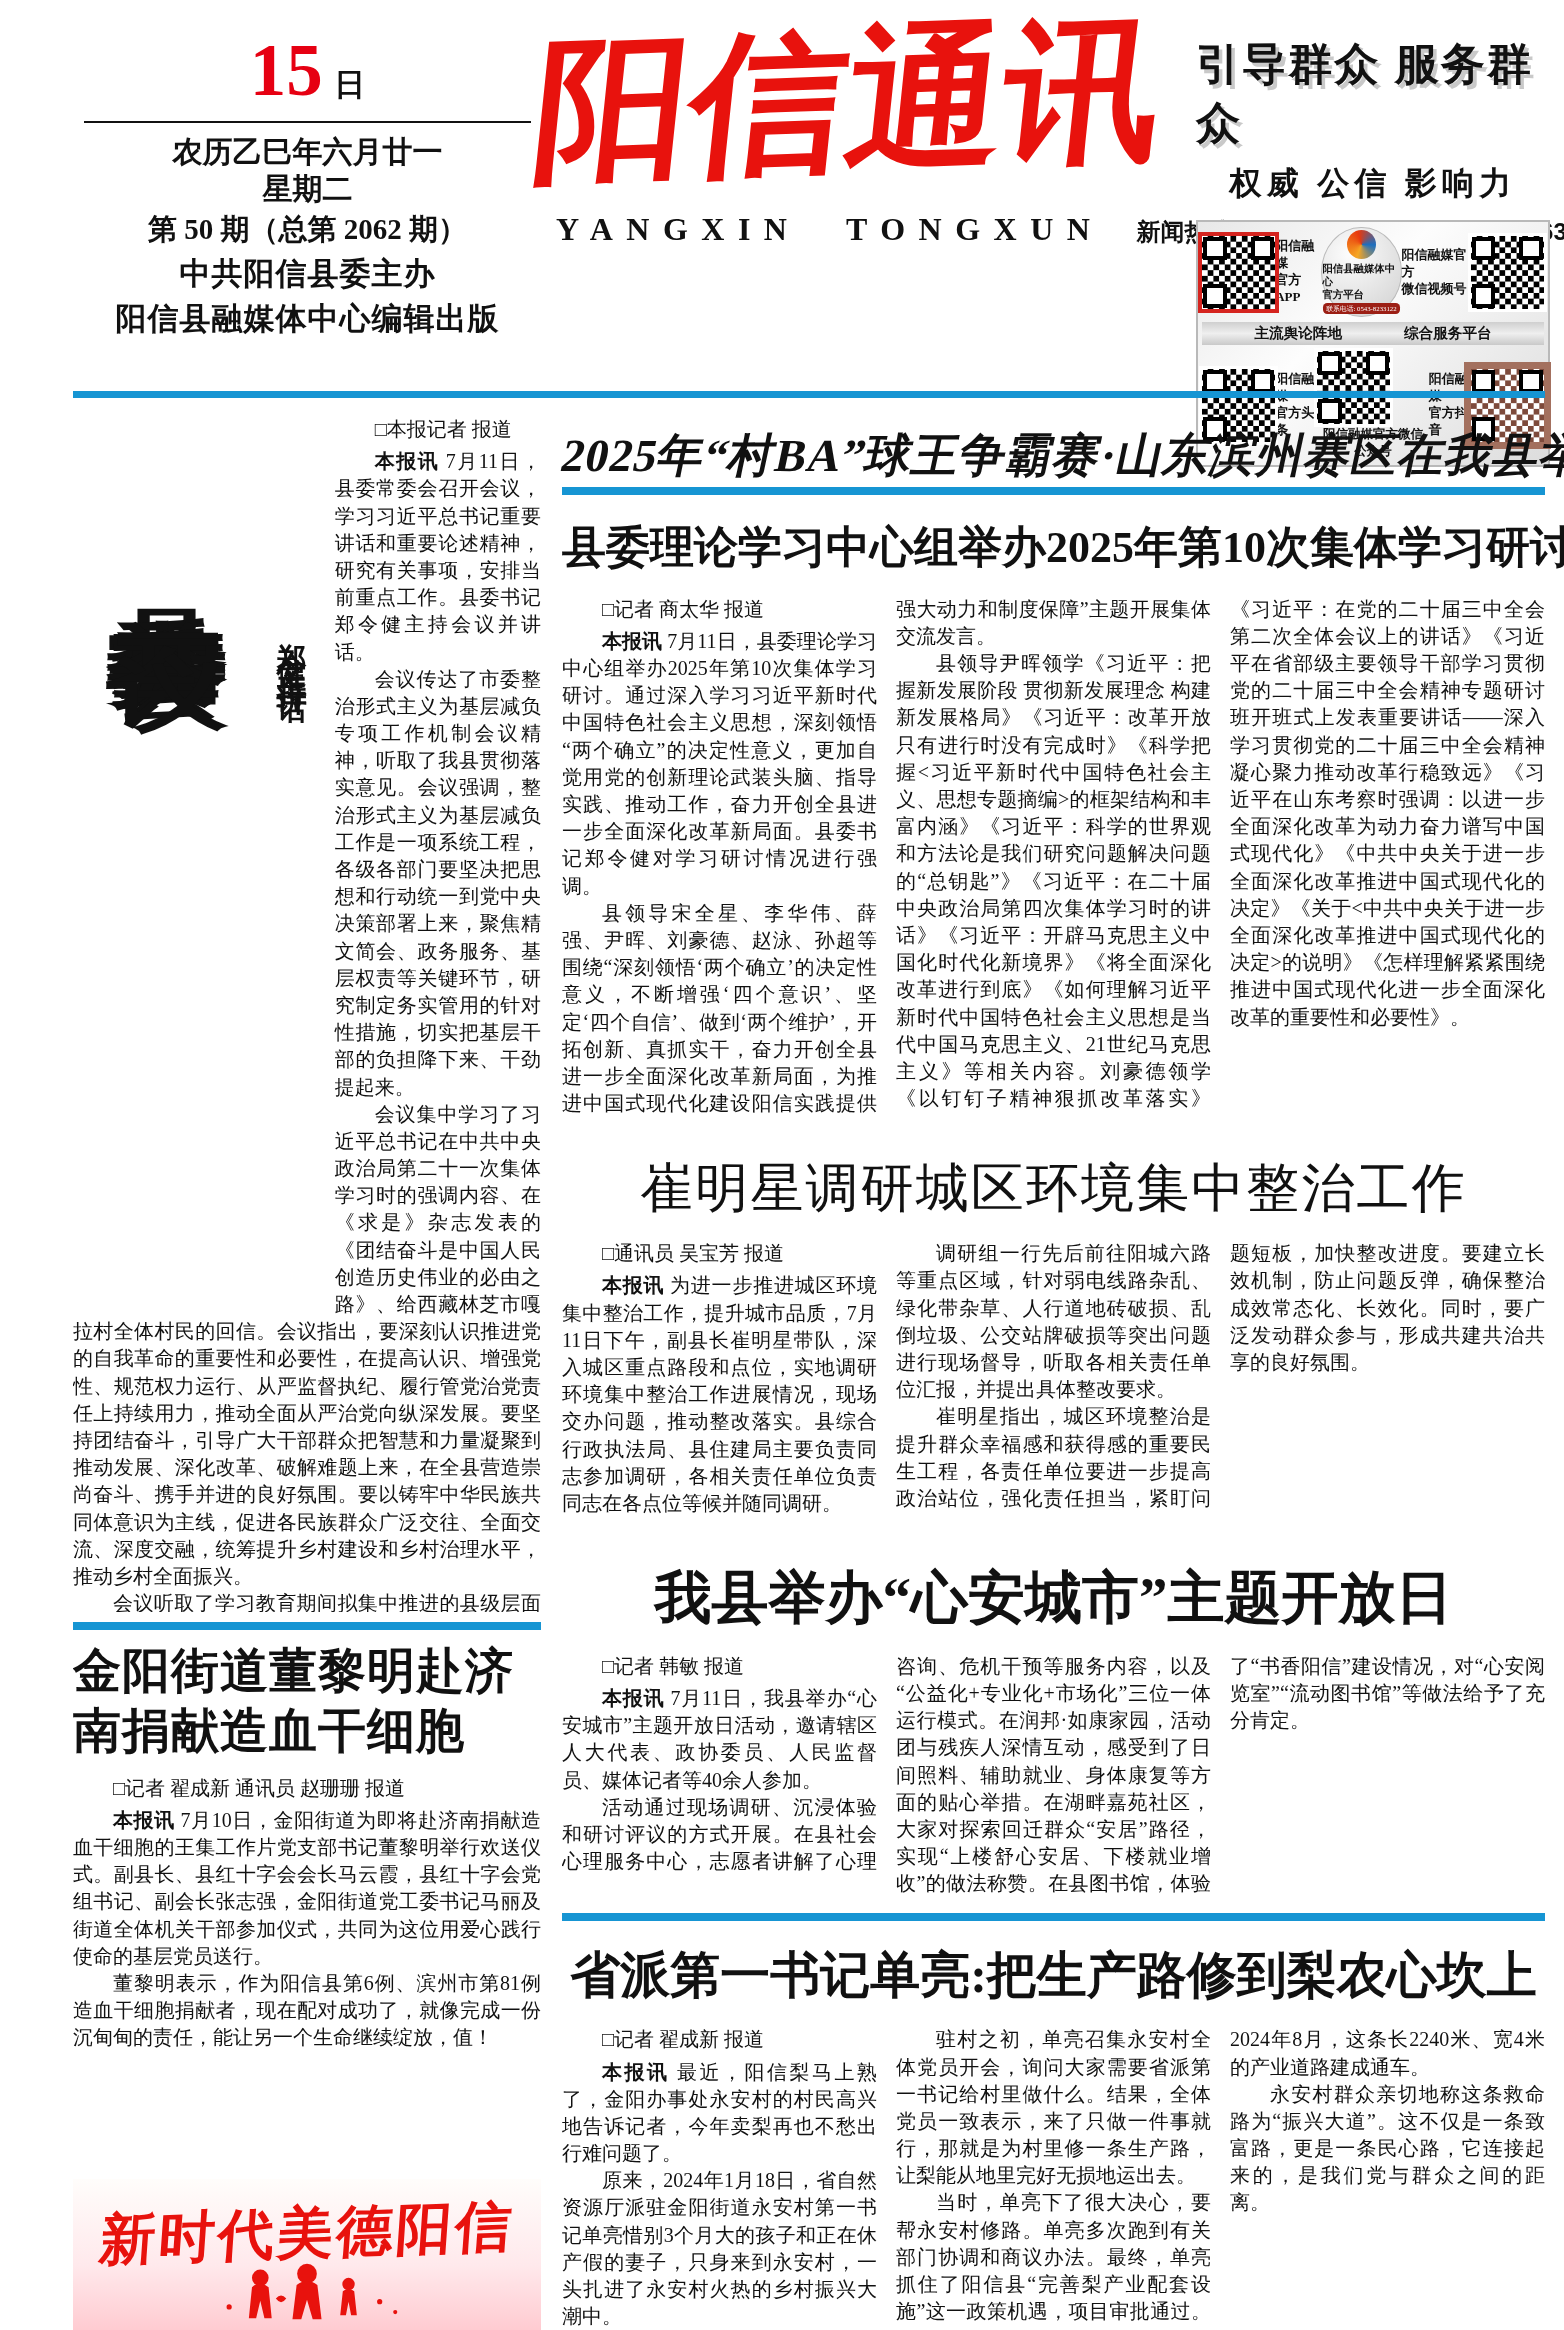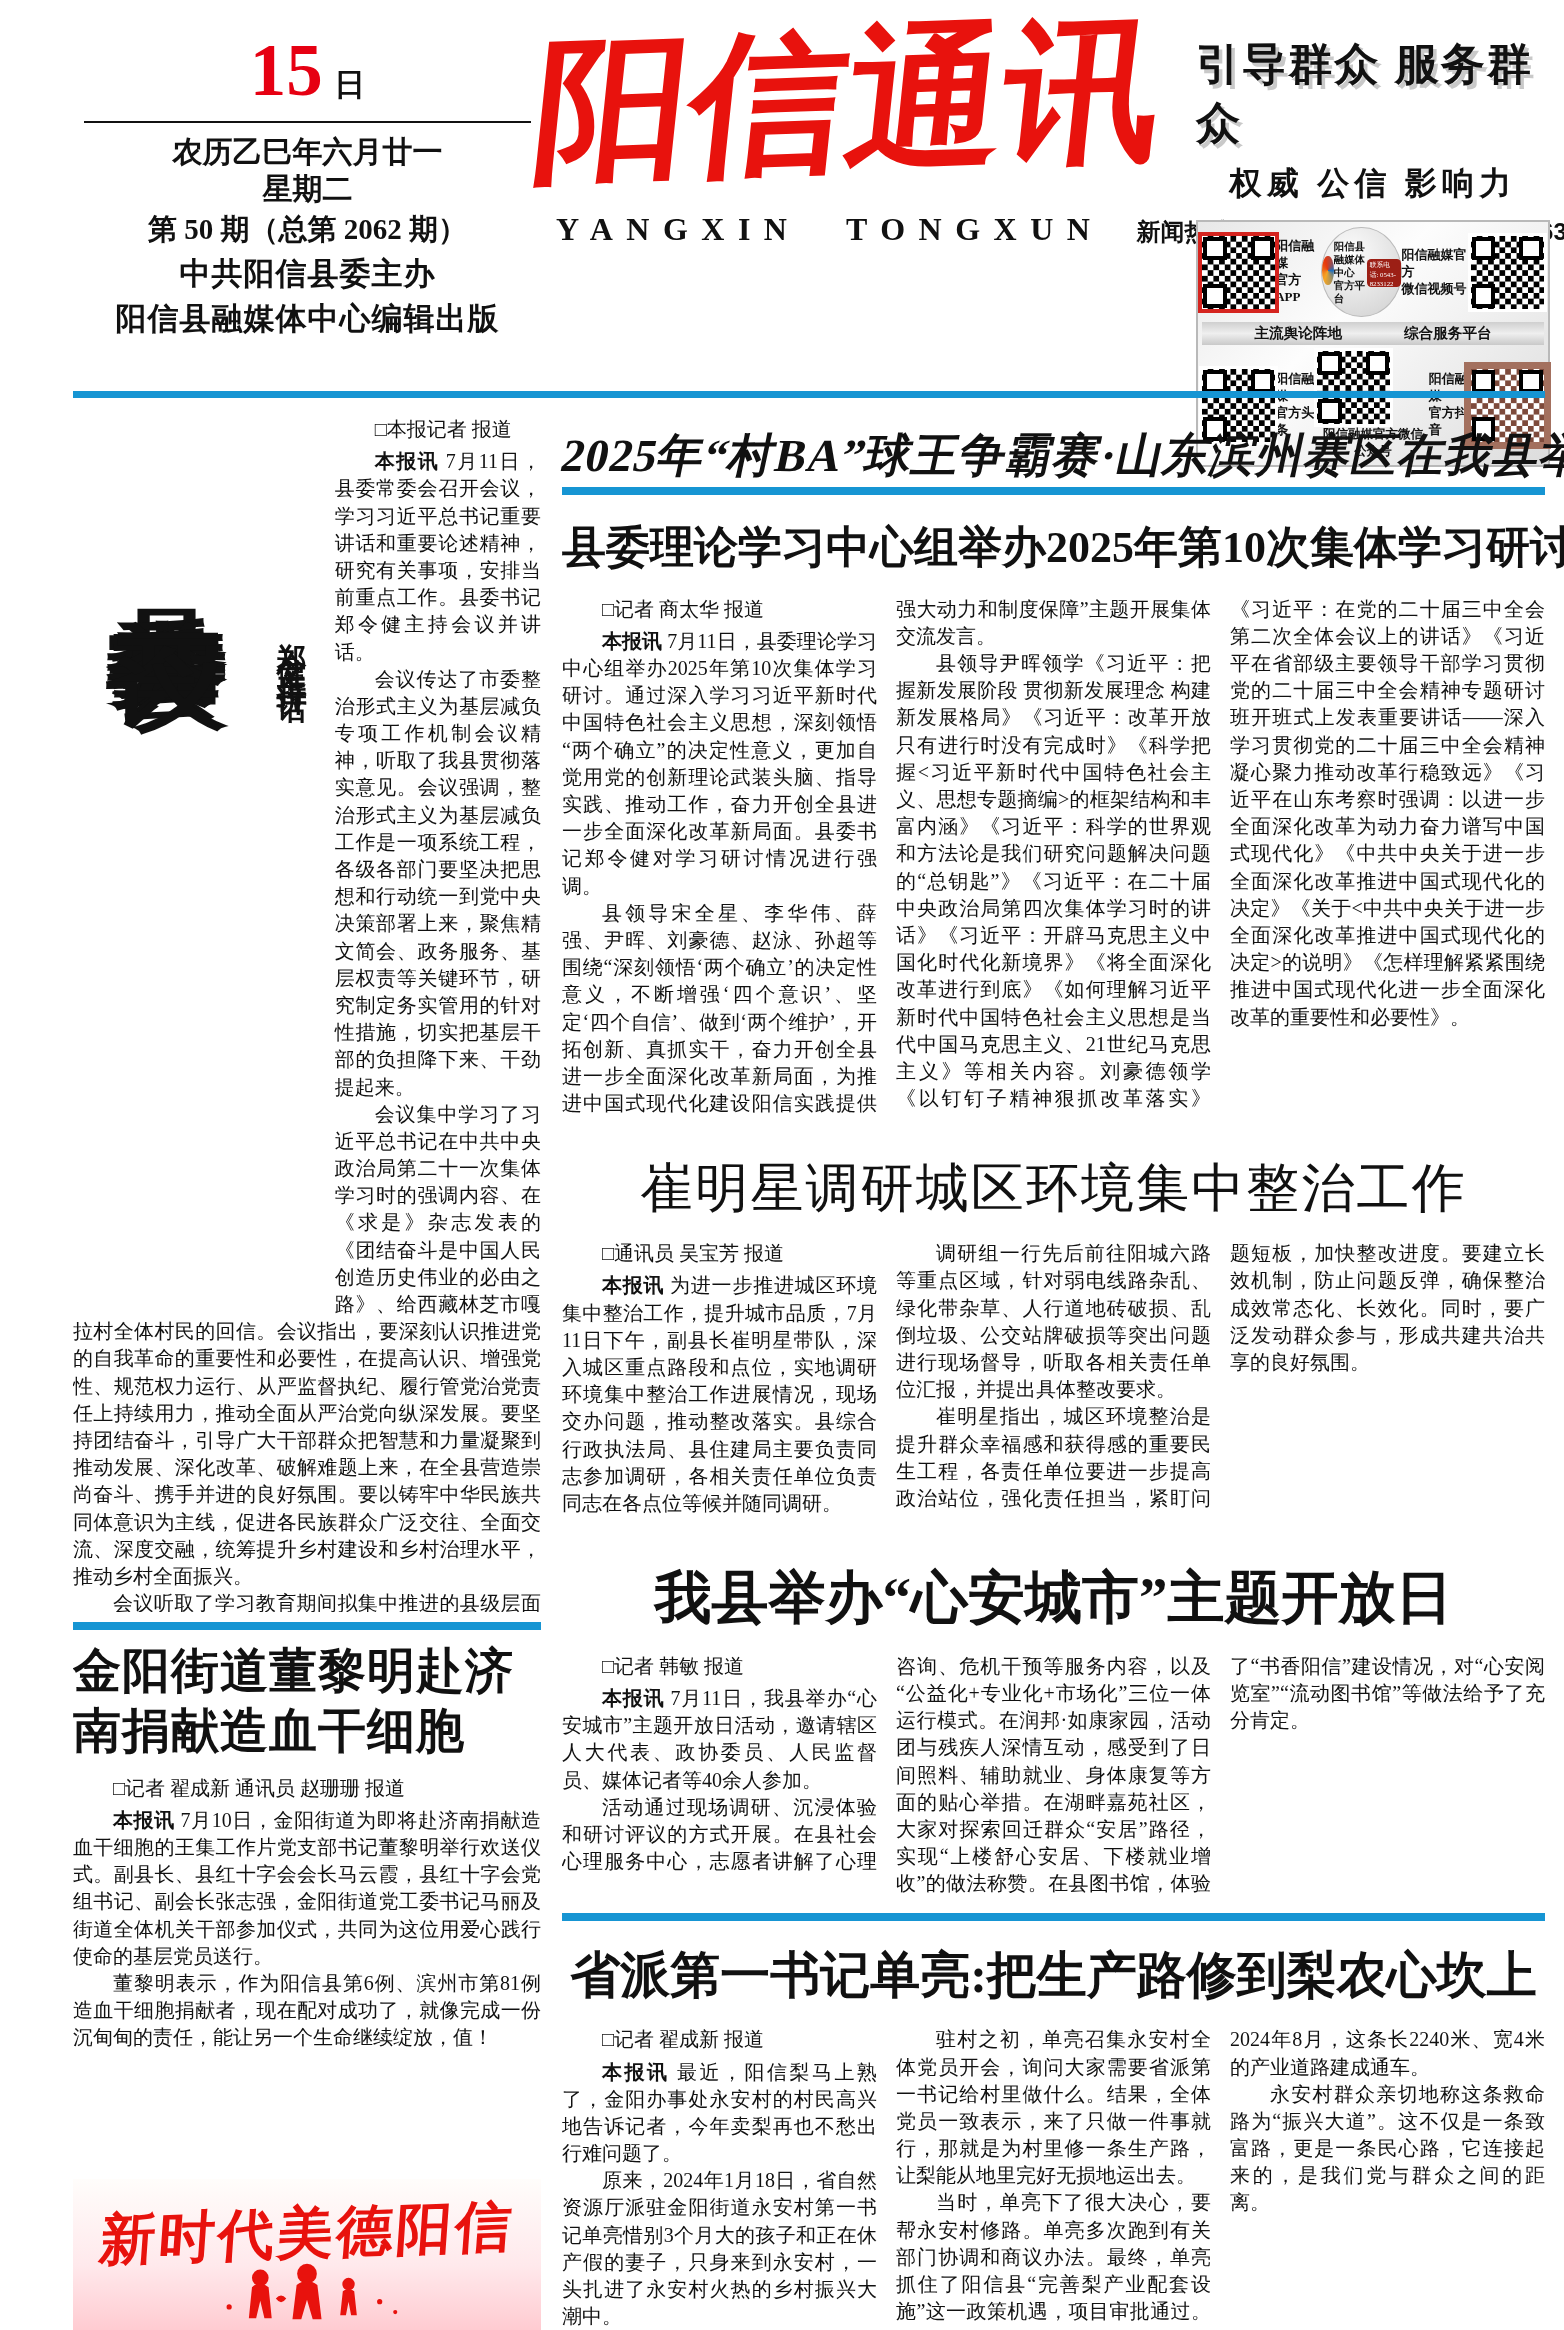--- a/index.html
+++ b/index.html
@@ -31,21 +31,21 @@
   .qrow{display:flex;align-items:center;justify-content:space-between;}
   .qcell{text-align:center;}
   .qlabel{font-size:13px;font-weight:bold;white-space:pre-line;line-height:1.3;}
   .qr{width:73px;height:73px;position:relative;background:
       conic-gradient(#000 25%,#fff 0 50%,#000 0 75%,#fff 0) 0 0/11.4px 11.4px;outline:3.1px solid #fff;}
   .qr.red{outline:4.2px solid #d5241f;}
   .qr .f1,.qr .f2,.qr .f3{position:absolute;width:15.6px;height:15.6px;border:4.2px solid #000;background:#fff;}
   .qr .f1{left:1px;top:1px}.qr .f2{right:1px;top:1px}.qr .f3{left:1px;bottom:1px}
   .qr.dy{background:conic-gradient(#fff 25%,#7d4a3b 0 50%,#fff 0 75%,#7d4a3b 0) 0 0/11.4px 11.4px;outline:7.3px solid #a3705e;}
   .qlogo{width:88px;height:88px;border-radius:50%;background:radial-gradient(circle at 35% 30%,#fdfdfd,#cfcfcf);
-         display:flex;align-items:center;justify-content:center;border:1px solid #bbb;}
+         display:flex;flex-direction:column;align-items:center;justify-content:center;border:1px solid #bbb;}
   .qlogo .swoosh{width:29px;height:29px;border-radius:50%;
          background:conic-gradient(from 200deg,#f6a623,#e8380d 40%,#1c6fc0 70%,#f6a623);margin-bottom:3.1px;}
   .qlogo .t{font-size:10.4px;font-weight:bold;white-space:pre-line;line-height:1.25;}
   .qlogo .p{font-size:6.8px;margin-top:2.1px;background:#9c1f15;color:#fff;padding:0.5px 3.1px;border-radius:4.2px;}
   .qstrip{display:flex;justify-content:center;gap:62px;font-size:14.6px;font-weight:bold;
           background:linear-gradient(180deg,#cfcfcf,#efefef,#c9c9c9);margin:5.2px 0;padding:2.1px 0;}
   .qcap{font-size:12.5px;font-weight:bold;margin-top:2.1px;}
   
   .bluerule{background:#1695d3;height:7.3px;border:none;}
   

